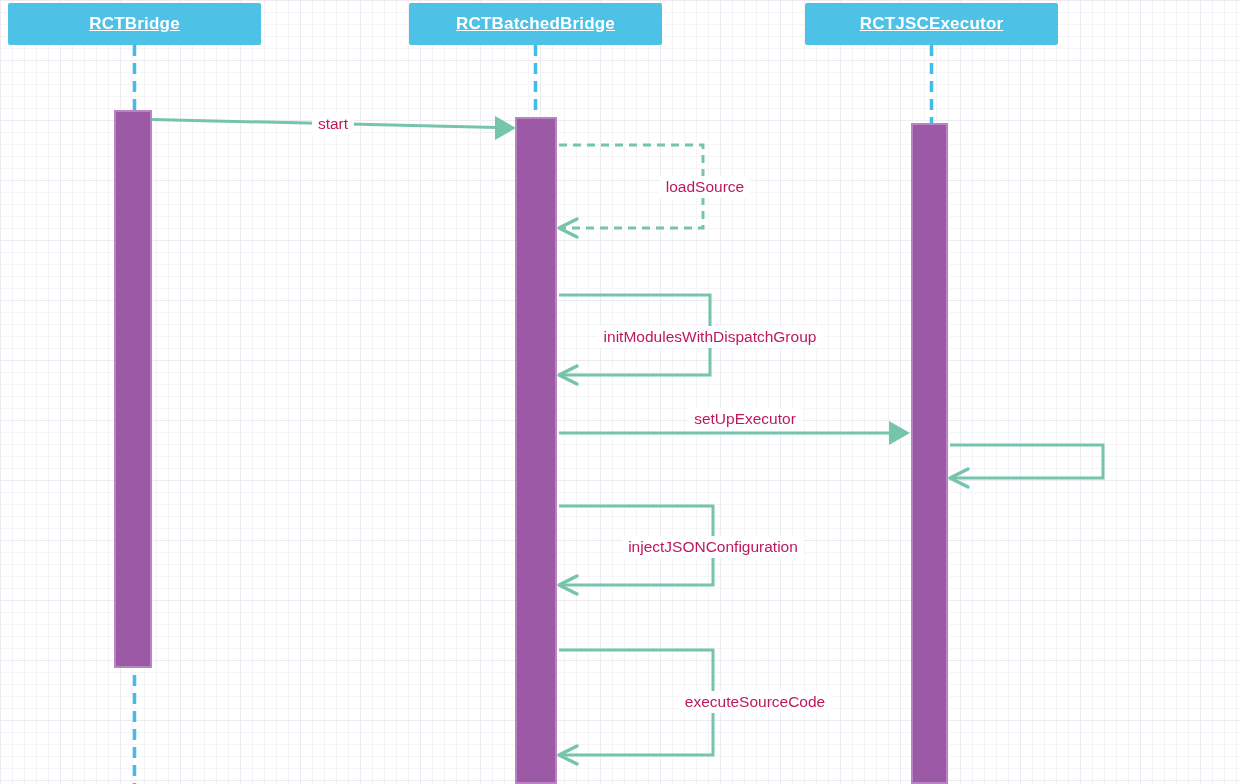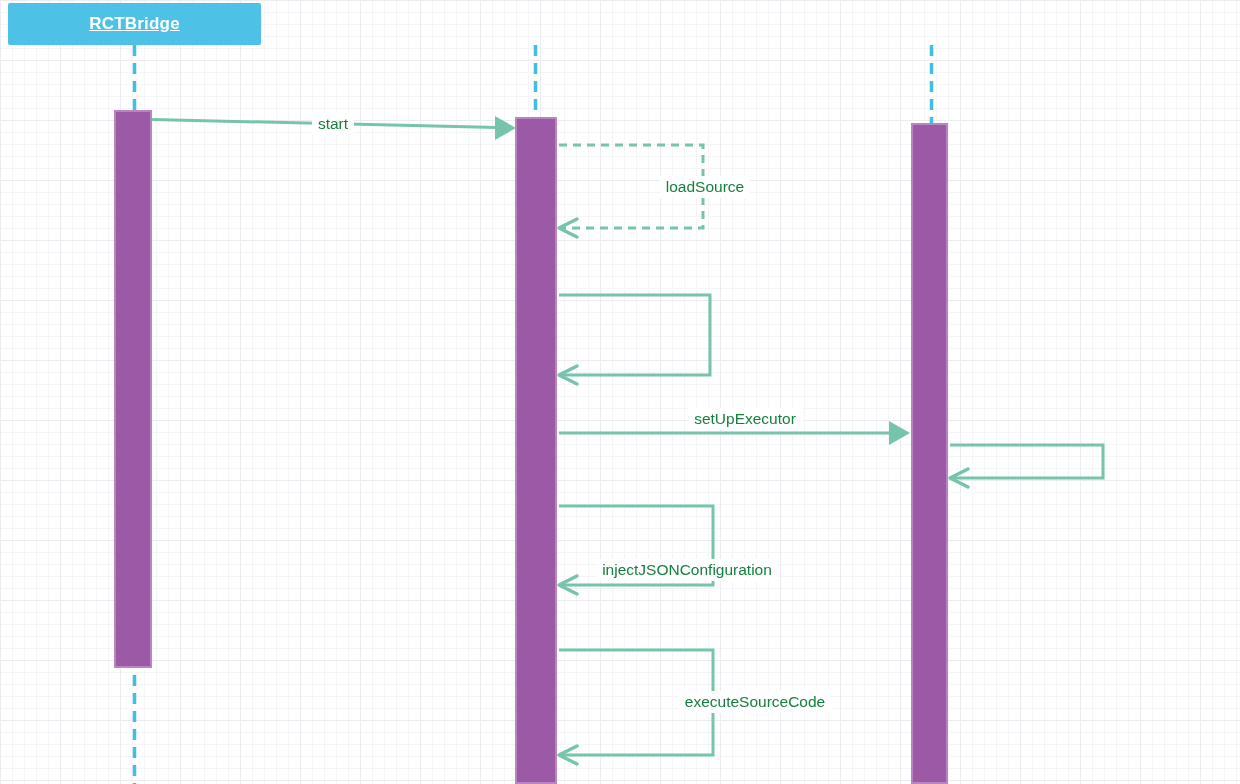--- a/index.html
+++ b/index.html
@@ -55,40 +55,46 @@
 
   .msg  { stroke: #76c4ab; stroke-width: 3; fill: none; }
   .msg.dashed { stroke-dasharray: 8 6; }
   .head { fill: #76c4ab; stroke: none; }
   .chev { stroke: #76c4ab; stroke-width: 3.5; fill: none; stroke-linecap: round; stroke-linejoin: round; }
 
   .msg-label {
     position: absolute;
     transform: translate(-50%, -50%);
     background: #ffffff;
-    color: #15803d;
+    color: #be185d;
     font-size: 15.5px;
     line-height: 20px;
     padding: 1px 6px;
     white-space: nowrap;
   }
 </style>
 </head>
 <body>
 
 <div class="canvas">
 
   <svg class="layer" viewBox="0 0 1240 784">
     <line class="lifeline" x1="134.5" y1="45" x2="134.5" y2="784"></line>
     <line class="lifeline" x1="535.5" y1="45" x2="535.5" y2="121"></line>
     <line class="lifeline" x1="931.5" y1="45" x2="931.5" y2="127"></line>
   </svg>
 
   <div class="actor-box" style="left:8px;text-align:center;">
     <span class="actor-label">RCTBridge</span>
+  </div>
+  <div class="actor-box" style="left:409px;">
+    <span class="actor-label">RCTBatchedBridge</span>
+  </div>
+  <div class="actor-box" style="left:805px;">
+    <span class="actor-label">RCTJSCExecutor</span>
   </div>
 
   <div class="activation" style="left:114px; top:110px; width:38px; height:558px;"></div>
   <div class="activation" style="left:515px; top:117px; width:42px; height:667px;"></div>
   <div class="activation" style="left:911px; top:123px; width:37px; height:661px;"></div>
 
   <svg class="layer" viewBox="0 0 1240 784">
 
     <line class="msg" x1="152" y1="119.5" x2="497" y2="127.5"></line>
     <polygon class="head" points="516,128 495,116 495,140"></polygon>
@@ -107,17 +113,18 @@
 
     <path class="msg" d="M 559 506 H 713 V 585 H 562"></path>
     <polyline class="chev" points="577,576 559,585 577,594"></polyline>
 
     <path class="msg" d="M 559 650 H 713 V 755 H 562"></path>
     <polyline class="chev" points="577,746 559,755 577,764"></polyline>
   </svg>
 
   <div class="msg-label" style="left:333px;  top:124px;">start</div>
   <div class="msg-label" style="left:705px;  top:187px;">loadSource</div>
+  <div class="msg-label" style="left:710px;  top:337px;">initModulesWithDispatchGroup</div>
   <div class="msg-label" style="left:745px;  top:419px;">setUpExecutor</div>
-  <div class="msg-label" style="left:687px;  top:547px;margin-top:23px;">injectJSONConfiguration</div>
+  <div class="msg-label" style="left:713px;  top:547px;">injectJSONConfiguration</div>
   <div class="msg-label" style="left:755px;  top:702px;">executeSourceCode</div>
 
 </div>
 
 </body></html>

